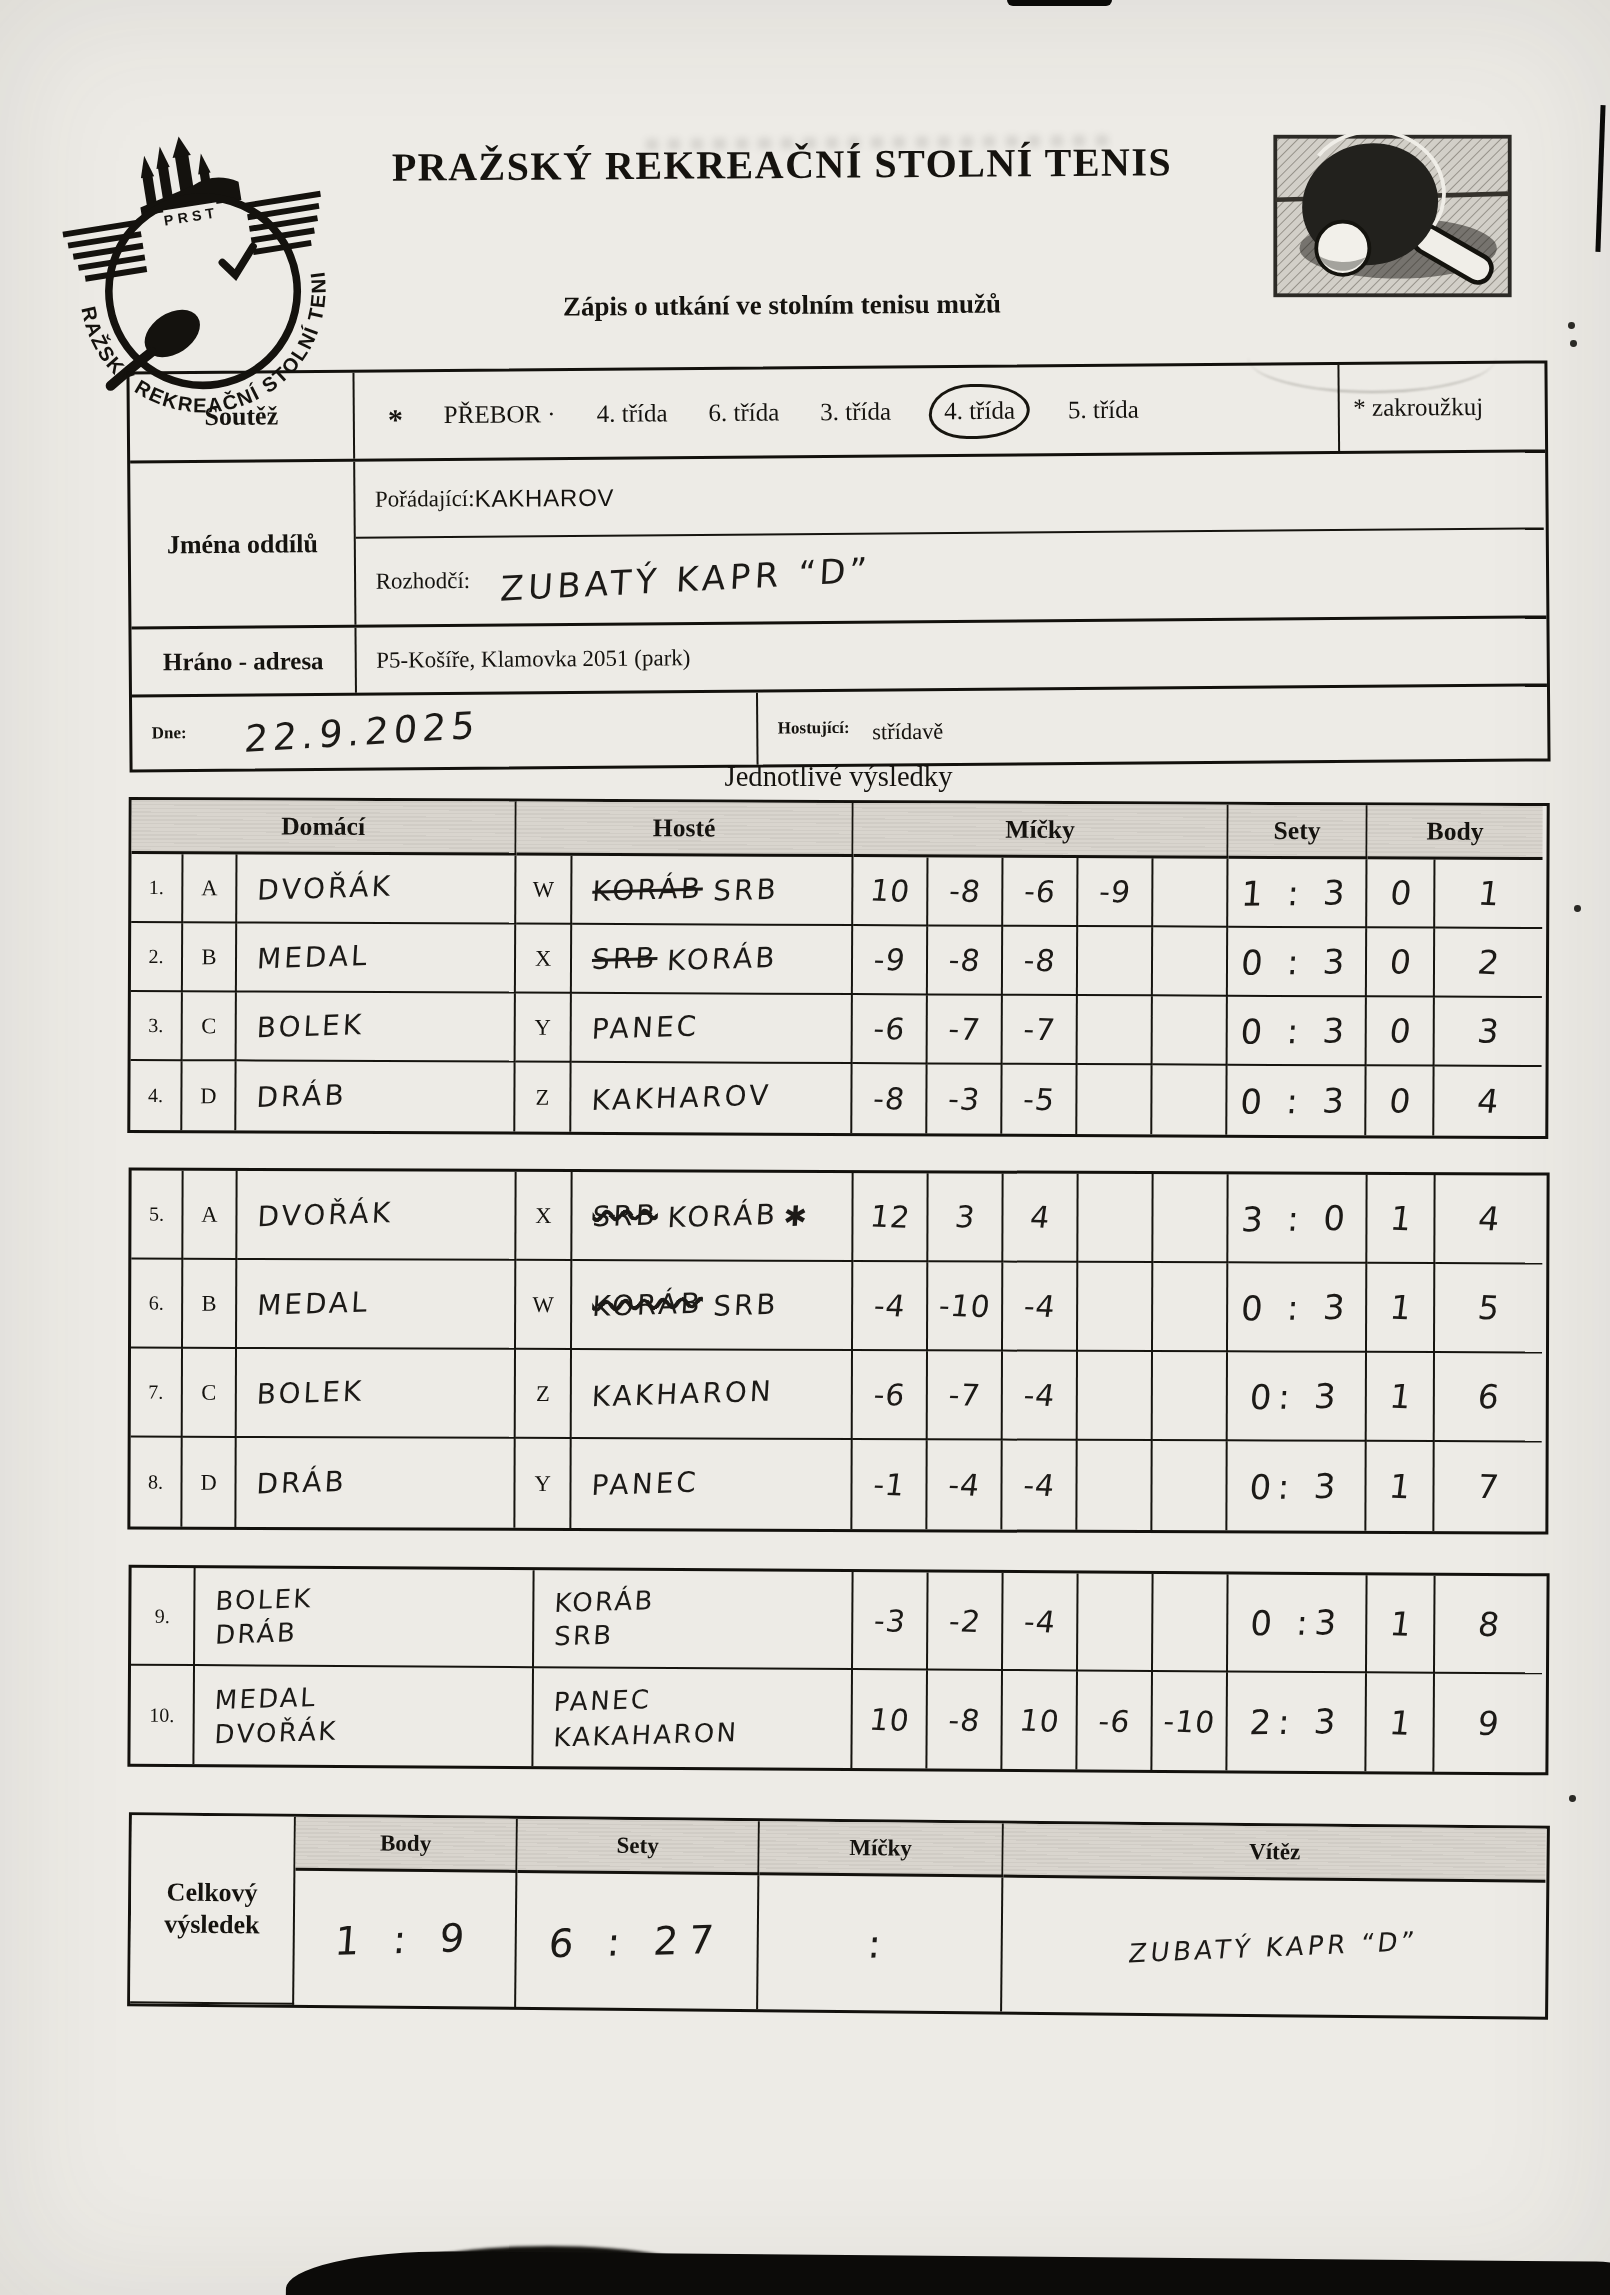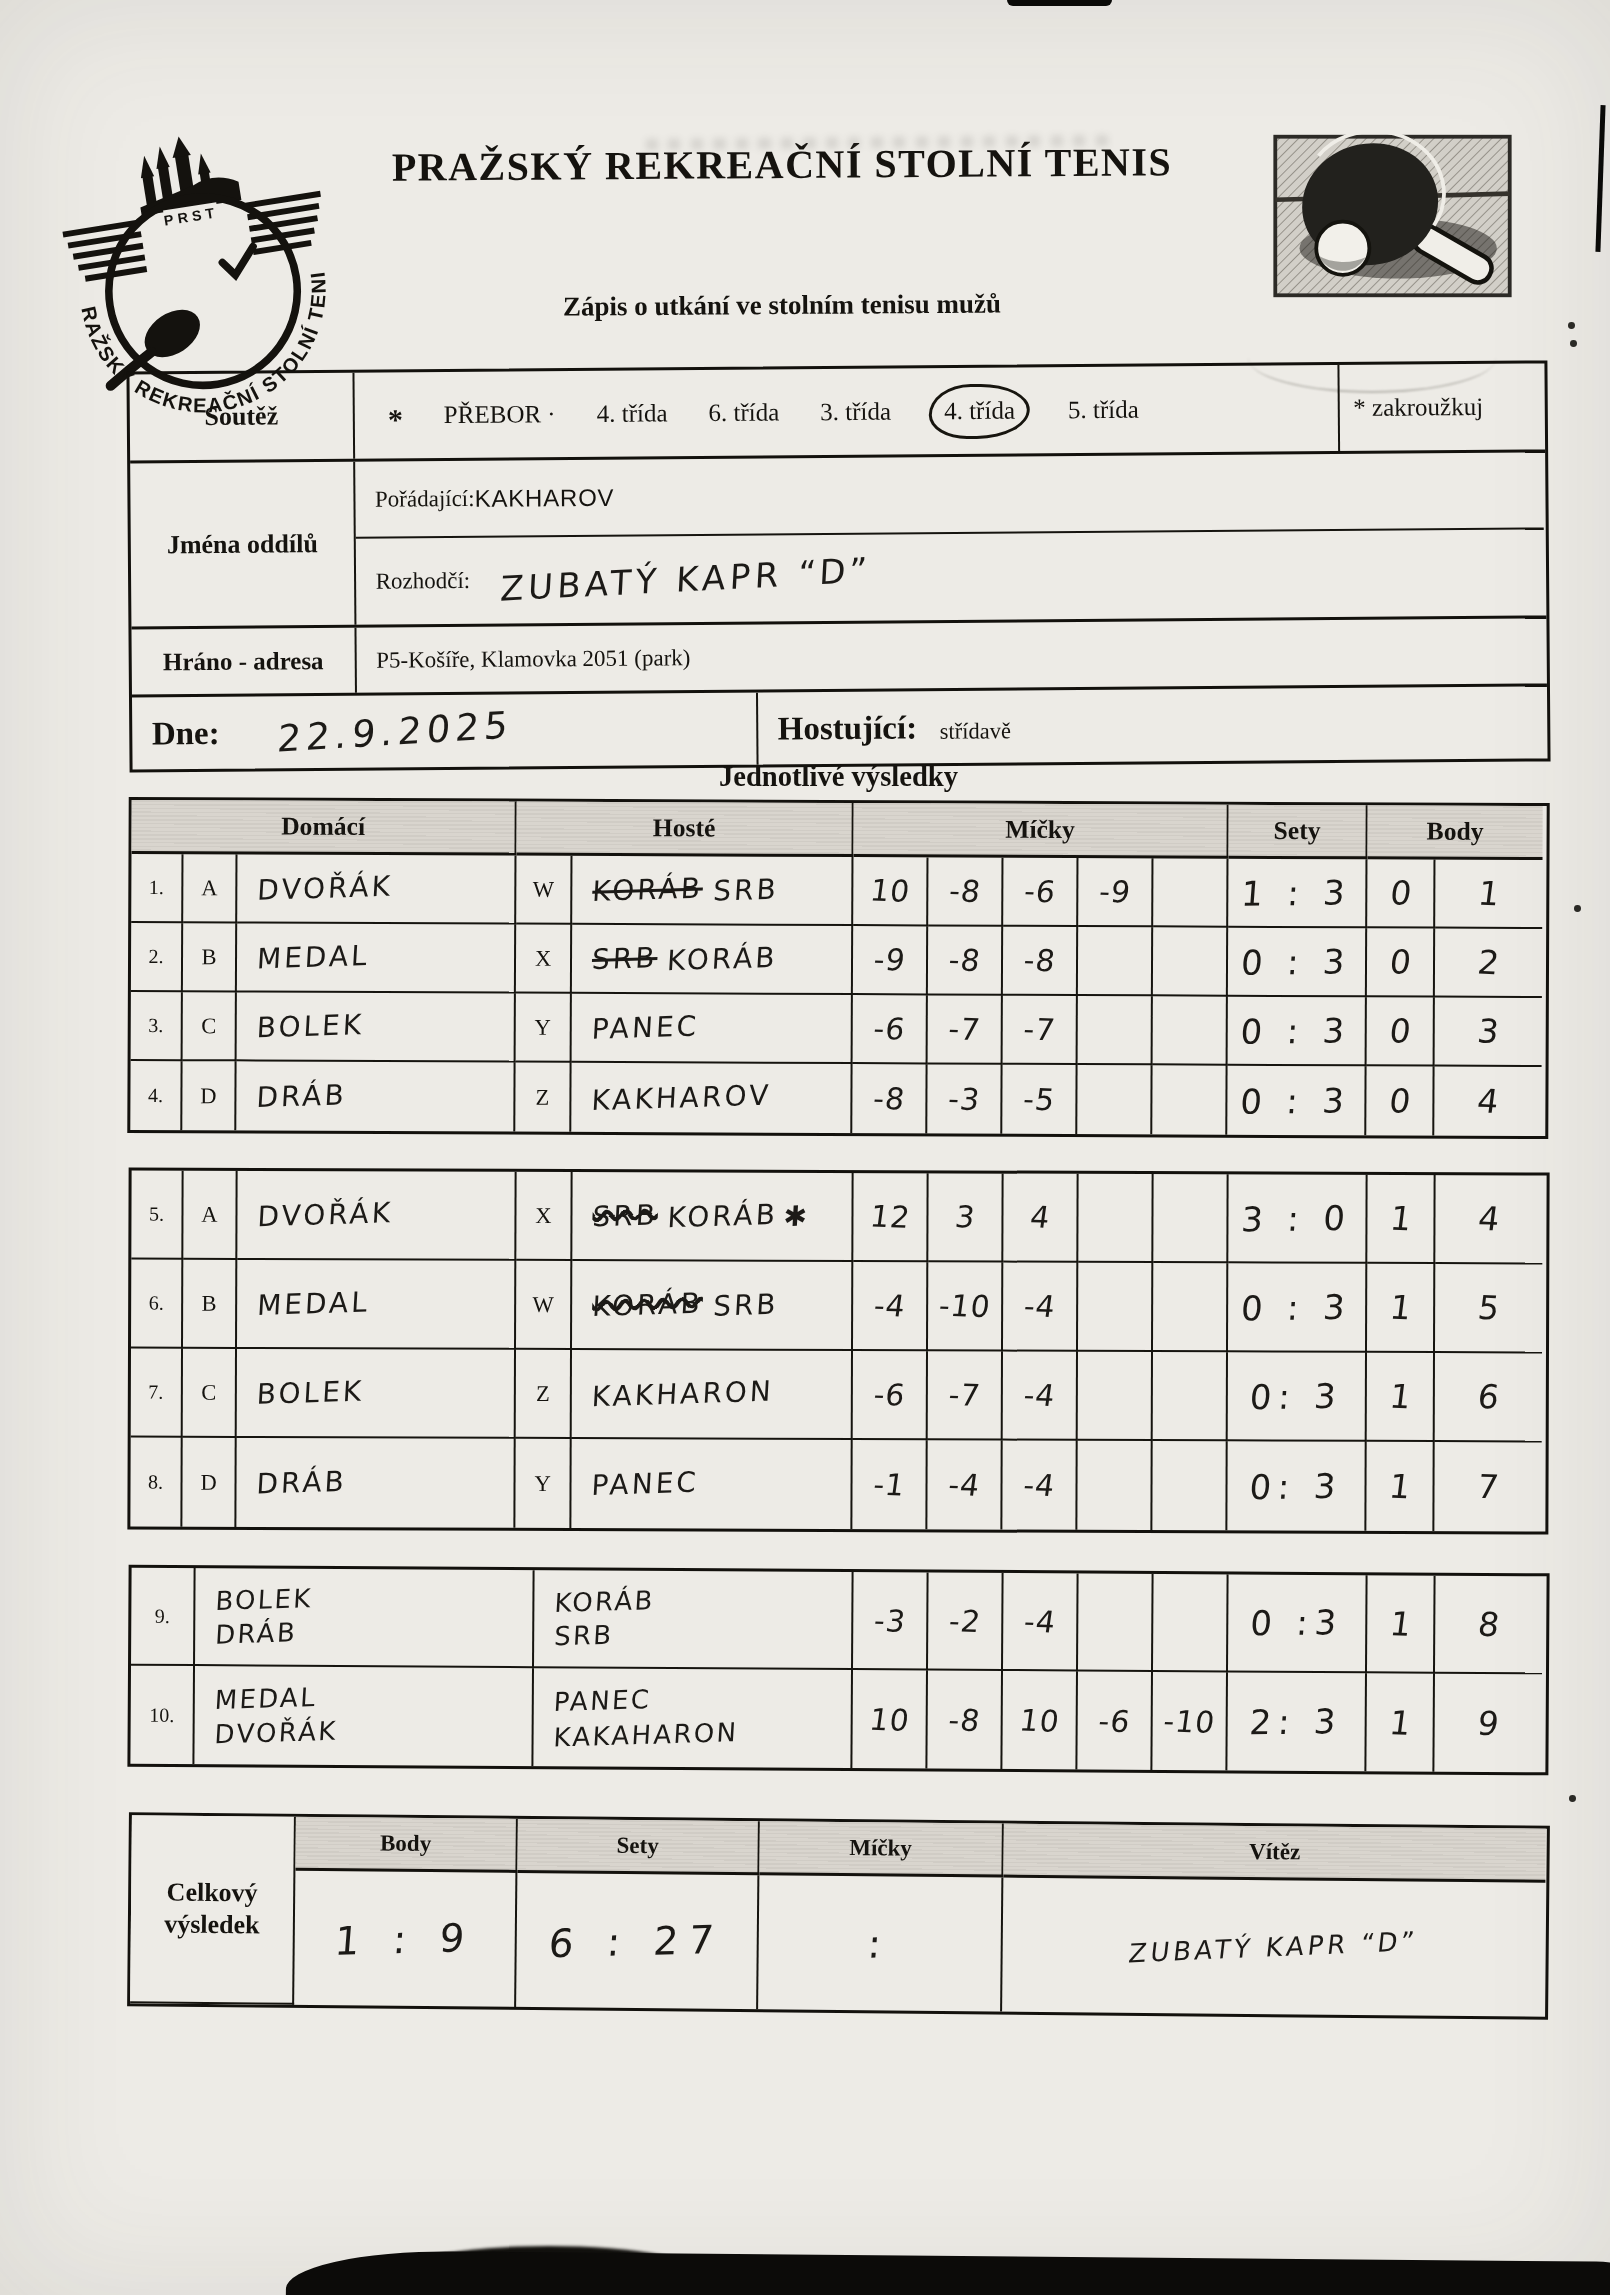--- a/index.html
+++ b/index.html
@@ -51,26 +51,26 @@
   .r2{grid-template-columns:225px 1188px;grid-template-rows:77px 86px;}
   .r2 .span2{grid-row:1/span 2;}
   .r2 .sub{border-bottom:2.3px solid #16140f;}
   .flabel{font-size:23px;}
   .sansval{font-family:"Liberation Sans",sans-serif;font-size:24px;letter-spacing:0.8px;}
   .hw-host{font-size:34px;letter-spacing:4.5px;margin-left:30px;transform:rotate(-2.5deg) skewX(-6deg);}
   .r3{grid-template-columns:225px 1188px;grid-template-rows:65px;}
   .r3 .ilabel{font-size:25px;}
   .addr{font-size:23px;}
   .r4{grid-template-columns:626px 787px;grid-template-rows:72px;}
-  .blabel{font-weight:bold;font-size:33px;margin-right:22.5px;}
+  .blabel{font-weight:bold;font-size:17px;margin-right:22.5px;}
   .hw-date{font-size:37px;letter-spacing:5.3px;margin-left:35px;transform:rotate(-3deg) skewX(-8deg);}
   .refval{font-size:22.5px;transform:translateY(4.5px);}
   
   .section-title{position:absolute;left:128px;top:761px;width:1421px;text-align:center;
-                 font-size:28.6px;font-weight:bold;}
+                 font-size:28.6px;font-weight:normal;}
   .t2{top:800px;grid-template-columns:52px 54px 279px 56px 281px 75px 75px 75px 75px 75px 139px 68px 107px;
       grid-template-rows:54px repeat(4,69px);transform:rotate(.25deg);}
   .t3{top:1170px;grid-template-columns:52px 54px 279px 56px 281px 75px 75px 75px 75px 75px 139px 68px 107px;
       grid-template-rows:repeat(4,89px);transform:rotate(.2deg);}
   .t4{top:1569px;grid-template-columns:64px 339px 319px 75px 75px 75px 75px 75px 139px 68px 107px;
       grid-template-rows:repeat(2,98px);transform:rotate(.35deg);}
   
   .stable{top:1819px;grid-template-columns:164px 222px 242px 244px 542px;
           grid-template-rows:54px 134px;transform:rotate(.55deg);}
   .slabel{grid-row:1/span 2;font-weight:bold;font-size:26px;text-align:center;line-height:1.25;

